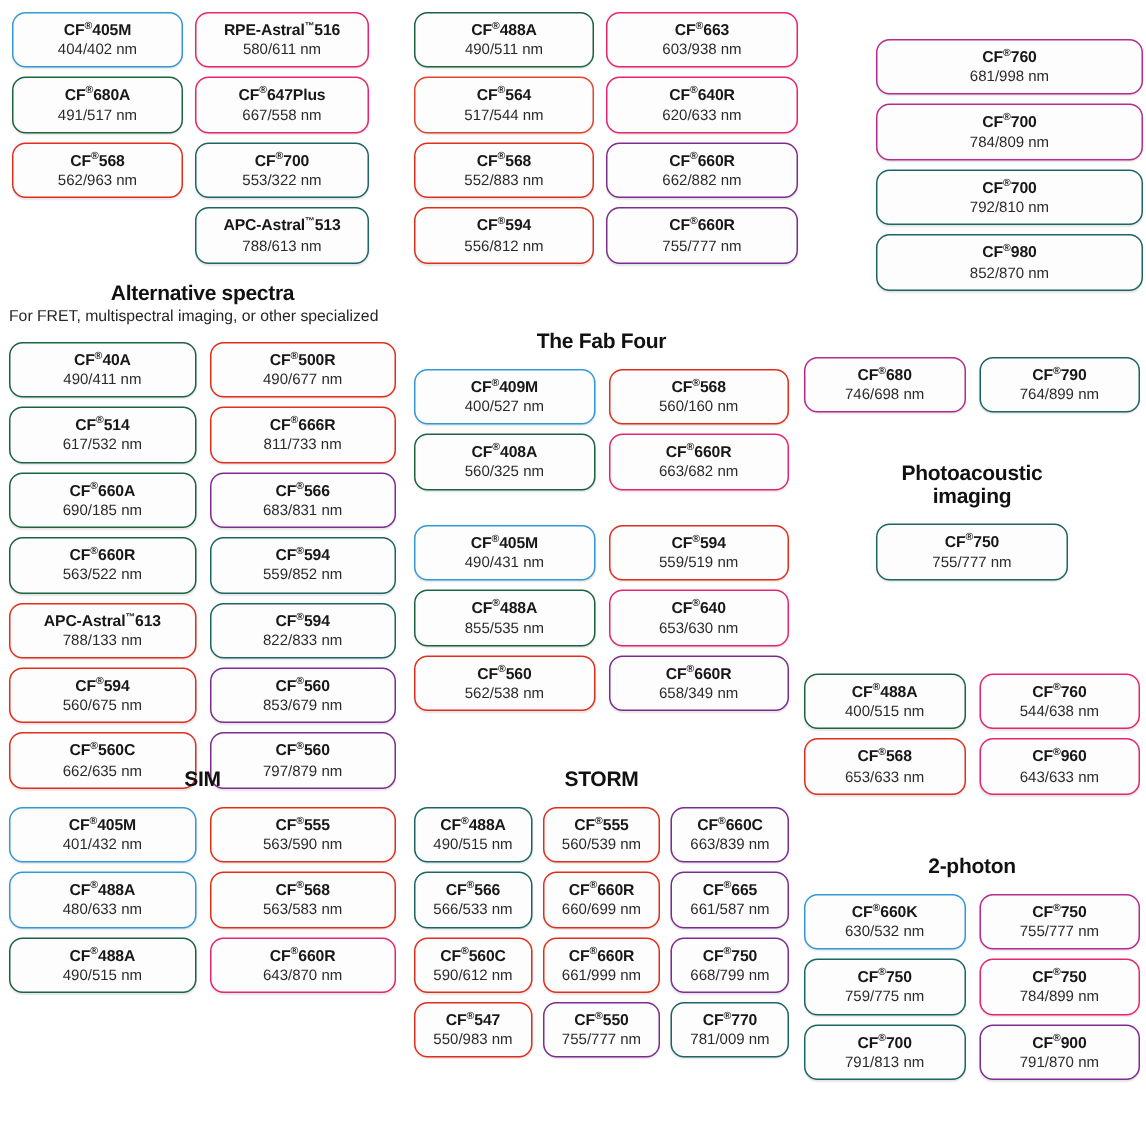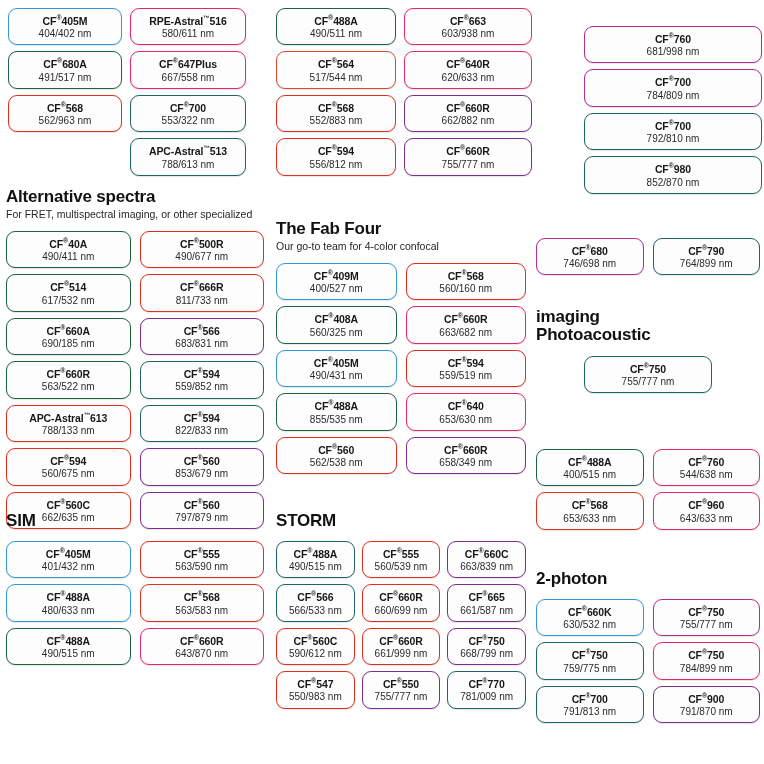--- a/index.html
+++ b/index.html
@@ -65,21 +65,22 @@
   .c-green   { border-color: #1d6340; }
   .c-red     { border-color: #e12e1c; }
   .c-pink    { border-color: #e8246e; }
   .c-purple  { border-color: #7c2d8d; }
   .c-teal    { border-color: #1d6465; }
   .c-magenta { border-color: #b72a8e; }
   .c-orange  { border-color: #e2452a; }
 
   
   .sec-title {
-    font-size: 17px;
+    text-align: center;
+    font-size: 14px;
     font-weight: bold;
     color: #111;
     letter-spacing: -0.2px;
     line-height: 1.05;
   }
   .sec-sub {
     text-align: left;
     font-size: 10.5px;
     color: #262626;
     margin-top: 2px;
@@ -293,21 +294,20 @@
           <div class="pill c-purple">
             <span class="nm-name">CF<span class="reg">®</span><span>560</span></span>
             <span class="nm-spec">797/879 nm</span>
           </div>
         </div>
     </div>
   </div>
 
   <div class="col-block" id="fab-sec">
     <div class="sec-title">The Fab Four</div>
-    <div class="sec-sub">Our go-to team for 4-color confocal</div>
     <div class="grid2" id="fab-grid">
       <div class="gcol">
           <div class="pill c-blue">
             <span class="nm-name">CF<span class="reg">®</span><span>409M</span></span>
             <span class="nm-spec">400/527 nm</span>
           </div>
           <div class="pill c-green">
             <span class="nm-name">CF<span class="reg">®</span><span>408A</span></span>
             <span class="nm-spec">560/325 nm</span>
           </div>
@@ -336,22 +336,22 @@
       <div class="gcol">
           <div class="pill c-teal">
             <span class="nm-name">CF<span class="reg">®</span><span>790</span></span>
             <span class="nm-spec">764/899 nm</span>
           </div>
         </div>
     </div>
   </div>
 
   <div class="col-block" id="pa-sec">
+    <div class="sec-title">Photoacoustic</div>
     <div class="sec-title">imaging</div>
-    <div class="sec-title">Photoacoustic</div>
     <div id="pa-box-wrap">
       <div class="gcol" style="width:128px">
           <div class="pill c-teal">
             <span class="nm-name">CF<span class="reg">®</span><span>750</span></span>
             <span class="nm-spec">755/777 nm</span>
           </div>
         </div>
     </div>
   </div>
 

